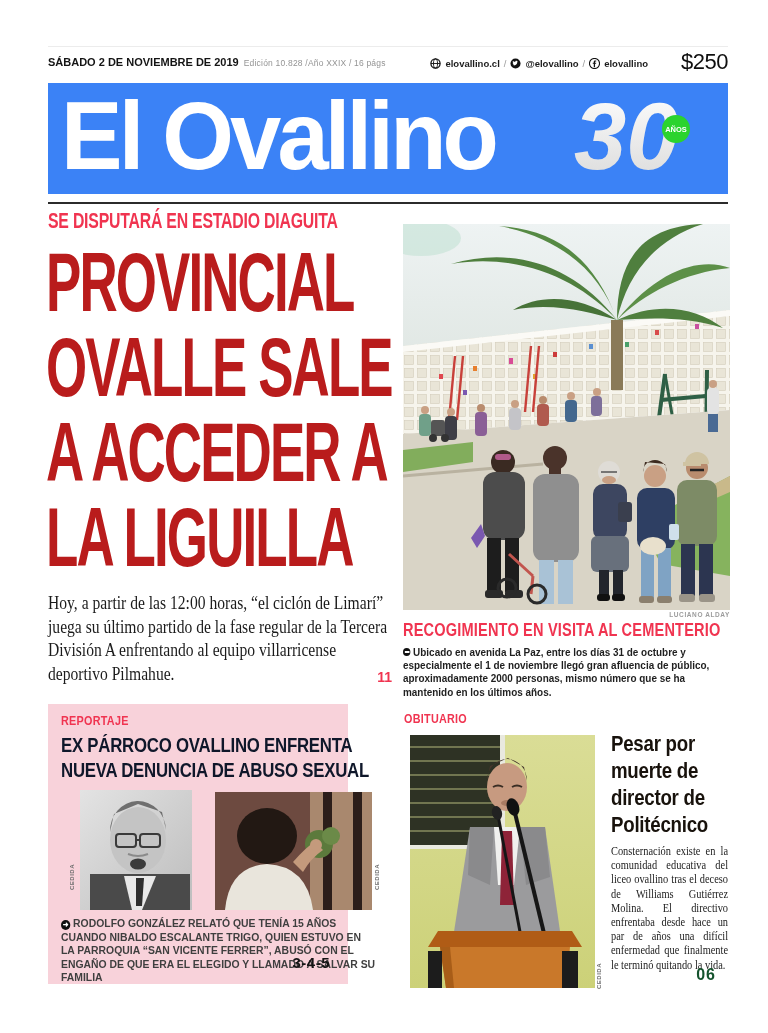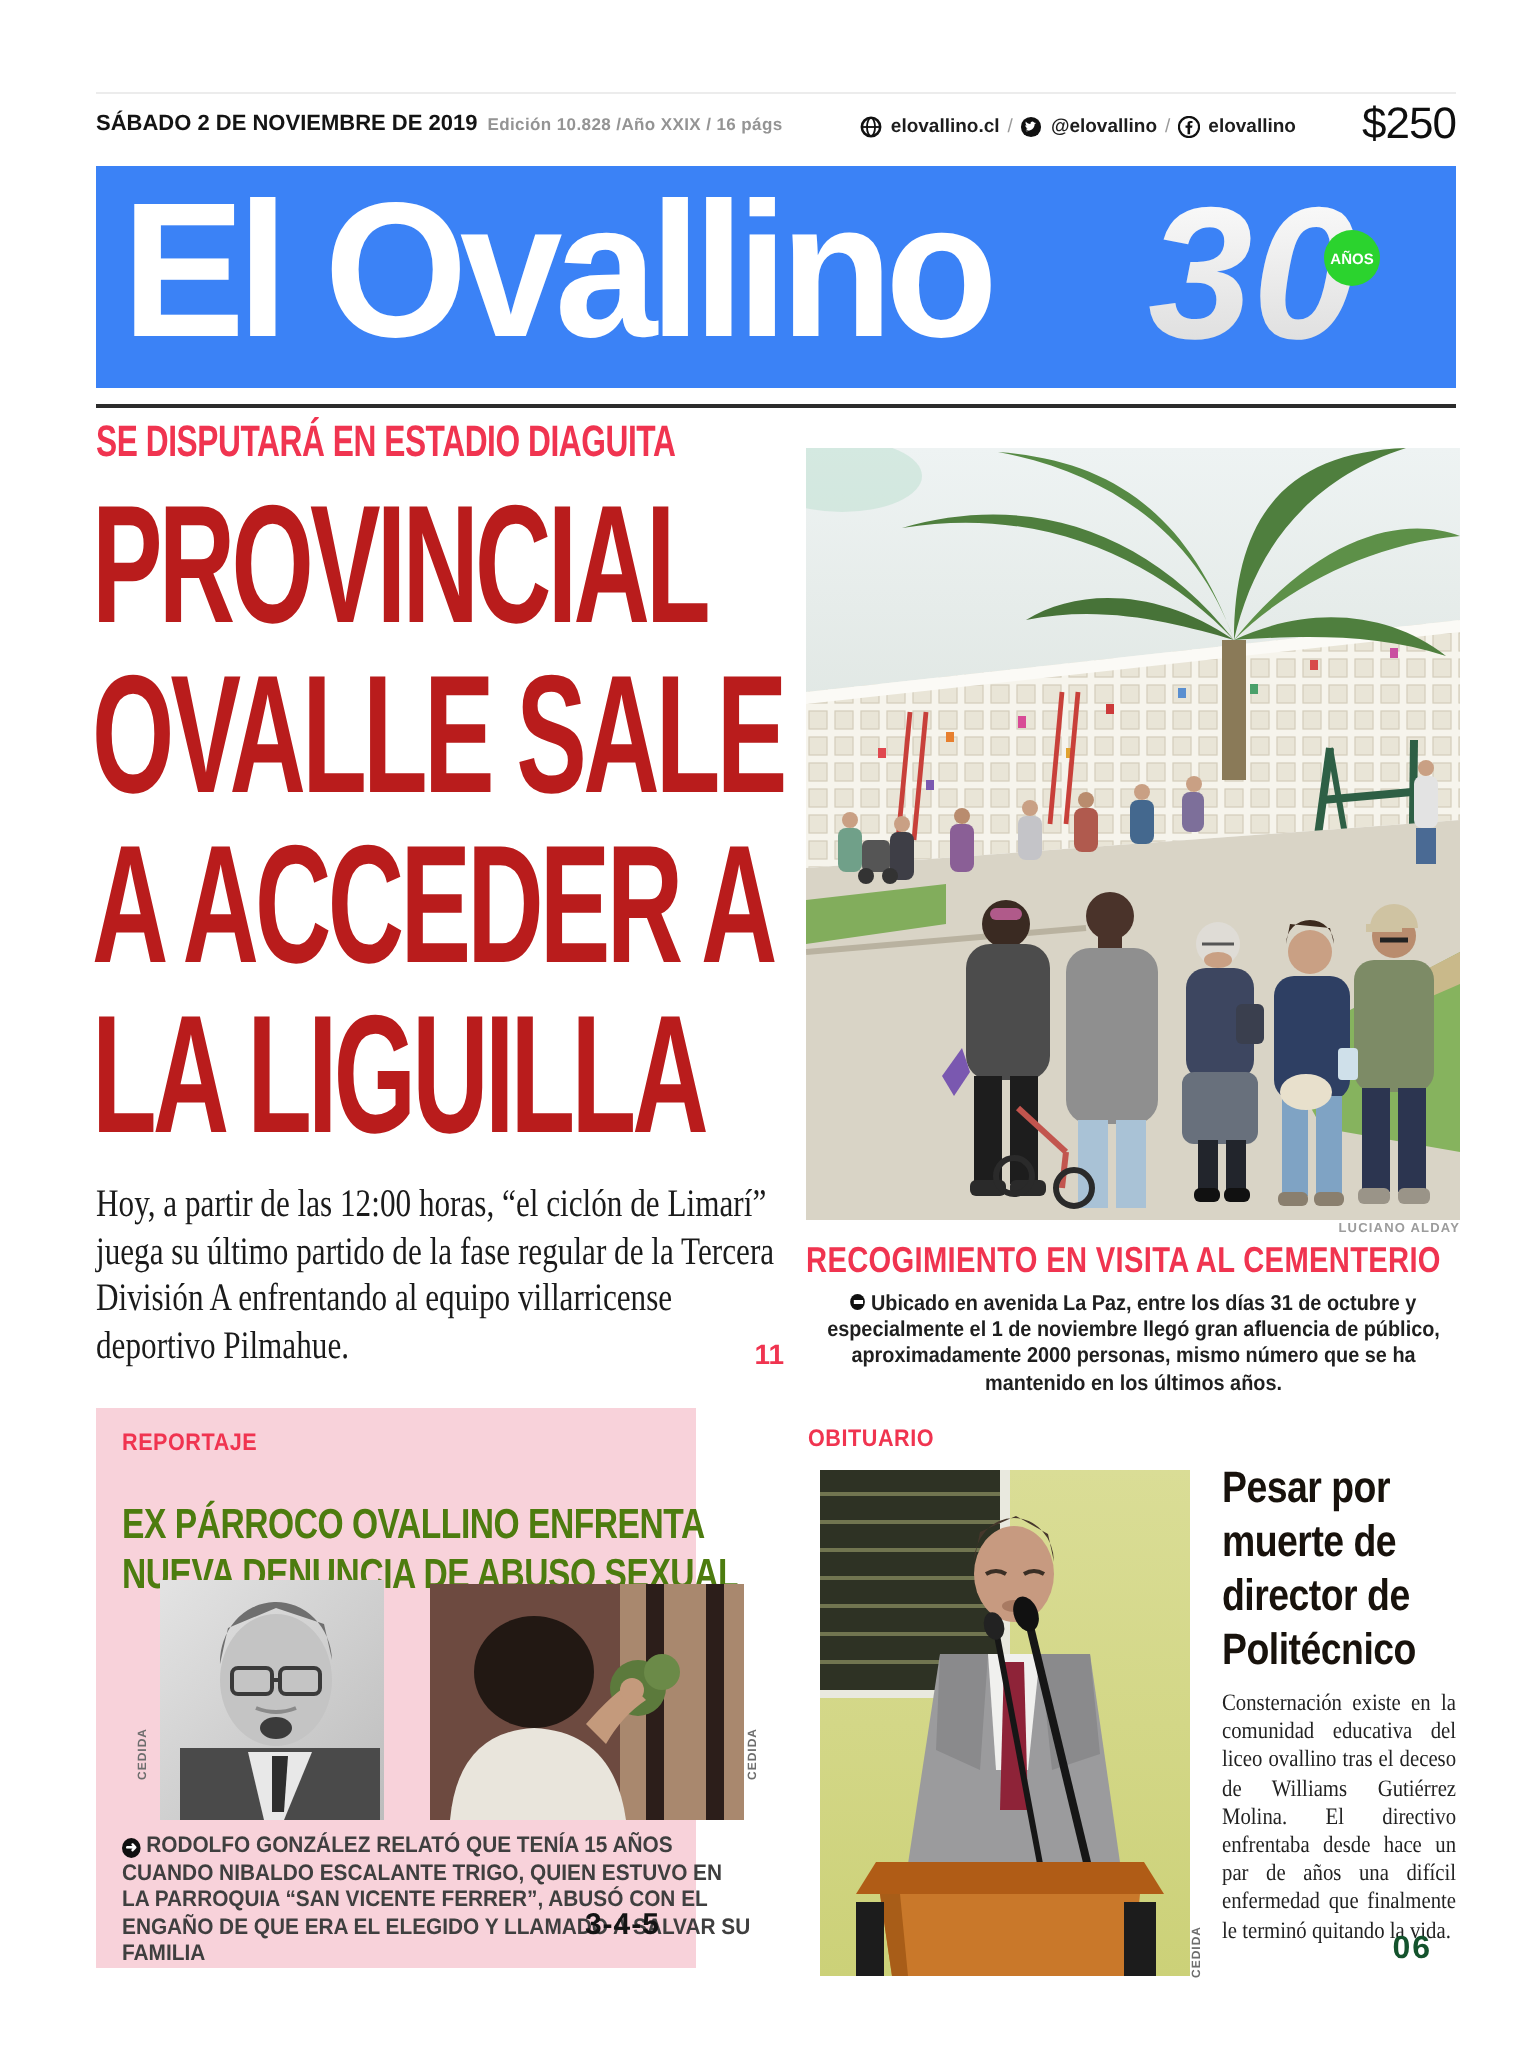--- a/index.html
+++ b/index.html
@@ -3,21 +3,21 @@
 <meta charset="utf-8">
 <style>
   html,body { margin:0; padding:0; background:#ffffff; }
   #page { position:relative; width:768px; height:1033px; background:#fff;
           font-family:"Liberation Sans", sans-serif; overflow:hidden; }
 
   
   .toprule { position:absolute; left:48px; top:46px; width:680px; height:1px; background:#ececec; }
   .topbar { position:absolute; left:48px; top:52px; width:680px; height:24px; }
   .dateline { position:absolute; left:0; top:4px; font-size:11px; font-weight:bold; color:#141414; white-space:nowrap; }
-  .edition  { font-size:8.5px; font-weight:bold; color:#949494; margin-left:5px; letter-spacing:.2px; }
+  .edition  { font-size:8.5px; font-weight:normal; color:#949494; margin-left:5px; letter-spacing:.2px; }
   .webrow { position:absolute; right:80px; top:6px; display:flex; align-items:center; gap:4px;
             font-size:9.5px; font-weight:bold; color:#1d1d1d; white-space:nowrap; }
   .webrow .sep { color:#9a9a9a; font-weight:normal; }
   .sm-icon { display:inline-block; width:11px; height:11px; }
   .price { position:absolute; right:0; top:-3px; font-size:22px; font-weight:normal; color:#0f0f0f; letter-spacing:-.5px; }
 
   
   .masthead { position:absolute; left:48px; top:83px; width:680px; height:111px; background:#3b82f6; }
   .masthead-title { position:absolute; left:13px; top:-3px; font-size:96px; line-height:111px; font-weight:bold;
                     color:#ffffff; letter-spacing:-4px; white-space:nowrap; transform:scaleX(.96); transform-origin:0 0; }
@@ -35,32 +35,32 @@
   .deck-text { position:absolute; left:0; top:0; width:435px; transform:scaleX(.8); transform-origin:0 0;
                font-family:"Liberation Serif", serif; font-size:19.5px; line-height:23.5px; color:#1b1b1b; }
   .deck-ref { position:absolute; right:4px; bottom:6px; font-size:14px; font-weight:bold; color:#f03450; }
 
   
   .photo-cemetery { position:absolute; left:403px; top:224px; width:327px; height:386px; }
   .photo-credit1 { position:absolute; left:403px; top:611px; width:327px; text-align:right;
                    font-size:6.5px; font-weight:bold; color:#9c9c9c; letter-spacing:.6px; }
   .cap-title { position:absolute; left:403px; top:620px; font-size:18px; font-weight:bold; color:#f03450;
                white-space:nowrap; transform:scaleX(.81); transform-origin:0 0; letter-spacing:.2px; }
-  .cap-body-wrap { position:absolute; left:403px; top:646px; width:356px;text-align:center; }
+  .cap-body-wrap { position:absolute; left:403px; top:646px; width:356px; }
   .cap-body { width:356px; transform:scaleX(.92); transform-origin:0 0; font-size:10.8px; line-height:13.2px;
               font-weight:bold; color:#1f1f1f; }
   .bullet-dash { display:inline-block; width:8px; height:8px; border-radius:50%; background:#101010;
                  position:relative; margin-right:3px; top:0px; }
   .bullet-dash::after { content:""; position:absolute; left:1.5px; right:1.5px; top:3.3px; height:1.4px; background:#fff; }
 
   
   .pinkbox { position:absolute; left:48px; top:704px; width:300px; height:280px; background:#f8d2da; }
   .pink-label { position:absolute; left:13px; top:10px; font-size:12px; font-weight:bold; color:#f03450;
                 letter-spacing:.3px; transform:scaleX(.9); transform-origin:0 0; }
-  .pink-headline { position:absolute; left:13px; top:28px; color:#4d7c0f;margin-top:18px; }
+  .pink-headline { position:absolute; left:13px; top:28px; color:#0f172a; }
   .pink-headline div { font-size:21px; font-weight:bold; line-height:25px; letter-spacing:-.3px;
                        white-space:nowrap; transform:scaleX(.8); transform-origin:0 0; }
   .vcredit { font-size:6px; font-weight:bold; color:#6d6d6d; letter-spacing:.5px;
              writing-mode:vertical-rl; transform:rotate(180deg); }
   .vc-left  { position:absolute; left:21px; top:96px; height:90px; }
   .vc-right { position:absolute; left:326px; top:96px; height:90px; }
   .photo-priest { position:absolute; left:32px; top:86px; width:112px; height:120px; }
   .photo-back   { position:absolute; left:167px; top:88px; width:157px; height:118px; }
   .pink-caption-wrap { position:absolute; left:13px; top:213px; width:340px; }
   .pink-caption { width:340px; transform:scaleX(.93); transform-origin:0 0; font-size:11.2px; line-height:13.5px;

